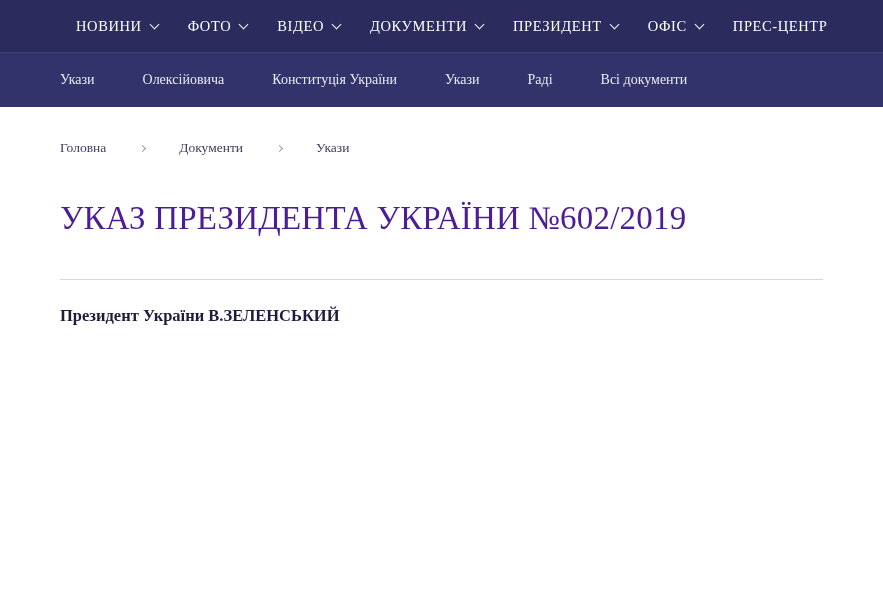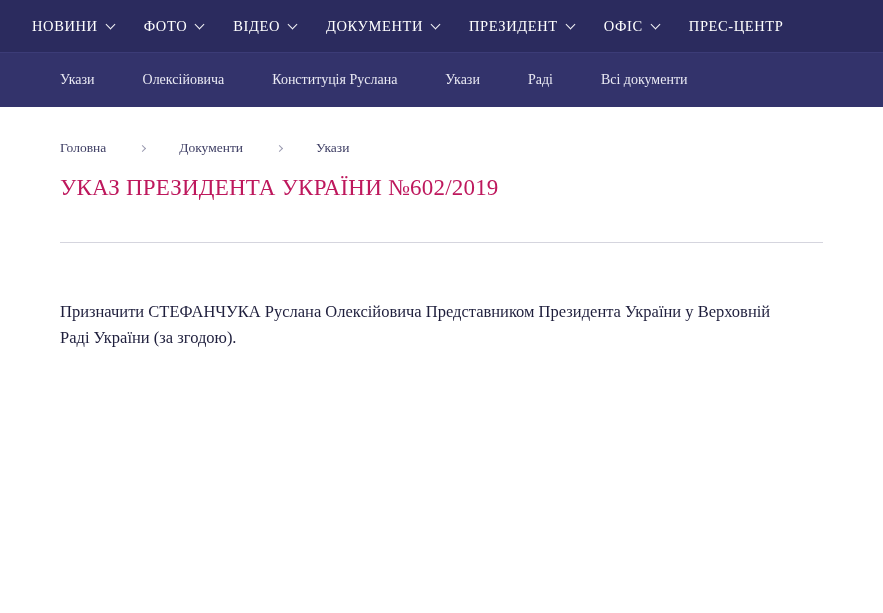--- a/index.html
+++ b/index.html
@@ -16,21 +16,21 @@
     position: relative;
     overflow: hidden;
   }
 
   
   .topnav {
     background: #2b2b5e;
     height: 52px;
     display: flex;
     align-items: center;
-    padding-left: 32px;
+    padding-left: 76px;
     white-space: nowrap;
     overflow: hidden;
   }
   .topnav-item {
     color: #ffffff;
     font-size: 14.5px;
     letter-spacing: 0.6px;
     text-transform: uppercase;
     margin-right: 30px;
     display: flex;
@@ -89,24 +89,24 @@
     display: inline-block;
     width: 5px;
     height: 5px;
     border-right: 1.3px solid #9a9ab0;
     border-top: 1.3px solid #9a9ab0;
     transform: rotate(45deg);
     margin: 0 12px;
   }
 
   h1.doc-title {
-    font-size: 23px;
+    font-size: 33px;
     font-weight: 400;
-    color: #be185d;
-    margin: 18px 0 0 0;
+    color: #4c1d95;
+    margin: 43px 0 0 0;
     letter-spacing: 0.2px;
     line-height: 1.2;
   }
   h2.doc-subtitle {
     font-size: 22px;
     font-weight: 400;
     color: #2b2b5e;
     margin: 40px 0 0 0;
     line-height: 1.55;
     max-width: 760px;
@@ -168,39 +168,39 @@
       <span class="caret"></span>
     </div>
     <div class="topnav-item">
       <span>ПРЕС-ЦЕНТР</span>
     </div>
   </nav>
 
   <nav class="subnav">
     <div class="subnav-item">Укази</div>
     <div class="subnav-item">Олексійовича</div>
-    <div class="subnav-item">Конституція Руслана</div>
+    <div class="subnav-item">Конституція України</div>
     <div class="subnav-item">Укази</div>
     <div class="subnav-item">Раді</div>
     <div class="subnav-item">Всі документи</div>
   </nav>
 
   <main class="content">
 
     <div class="breadcrumb">
       <span class="crumb">Головна</span>
       <span class="crumb-sep"></span>
       <span class="crumb">Документи</span>
       <span class="crumb-sep"></span>
       <span class="crumb last">Укази</span>
     </div>
 
     <h1 class="doc-title">УКАЗ ПРЕЗИДЕНТА УКРАЇНИ №602/2019</h1>
 
 
     <hr class="rule">
 
-    <p class="body-text">Призначити СТЕФАНЧУКА Руслана Олексійовича Представником Президента України у Верховній Раді України (за згодою).</p>
-
+
+    <p class="signature">Президент України В.ЗЕЛЕНСЬКИЙ</p>
 
 
   </main>
 </div>
 
 </body></html>

